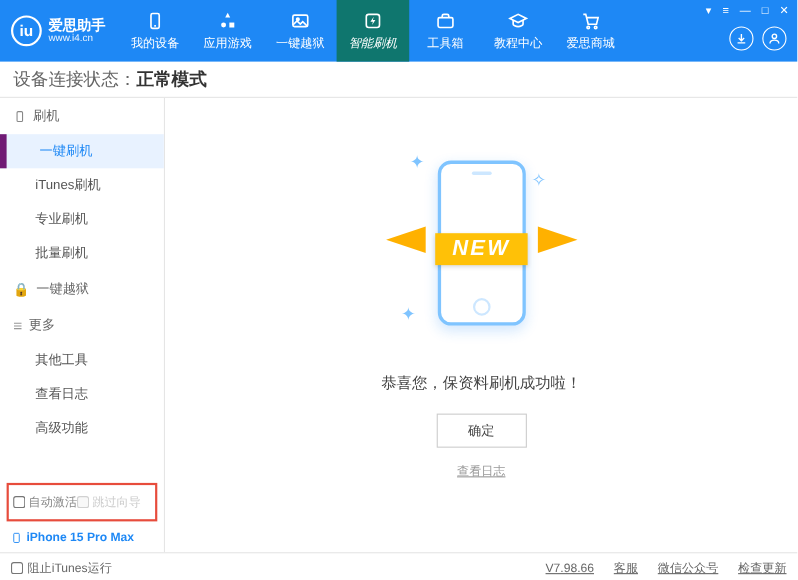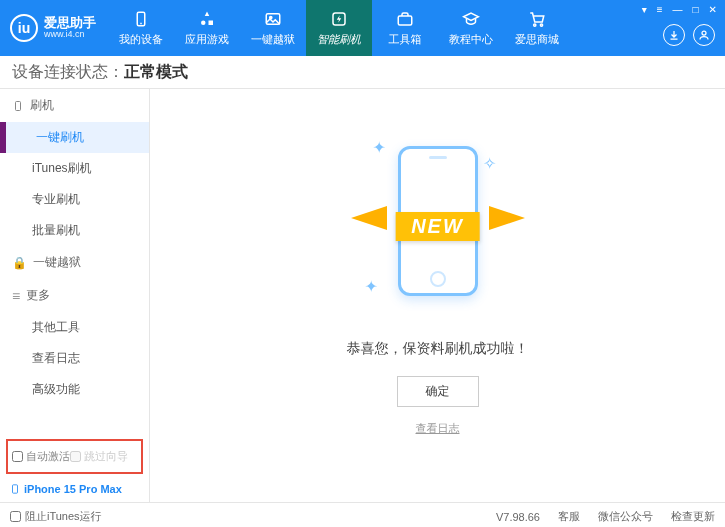--- a/index.html
+++ b/index.html
@@ -44,21 +44,21 @@
 .ribbon { position:absolute; top:76px; left:50%; transform:translateX(-50%); background:#ffc107; color:#fff; font-weight:900; font-size:20px; letter-spacing:2px; padding:3px 16px; font-style:italic; z-index:2; box-shadow:0 2px 4px rgba(0,0,0,.15); }
 .sparkle { position:absolute; color:#7fc4ff; font-size:16px; }
 .s1{top:2px;left:20px}.s2{top:18px;right:26px}.s3{bottom:30px;left:12px}
 .msg { font-size:14px; color:#444; margin-top:14px; }
 .btn-ok { margin-top:18px; padding:6px 28px; border:1px solid #ccc; background:#fff; font-size:12px; color:#444; cursor:pointer; }
 .log-link { margin-top:14px; font-size:11px; color:#999; text-decoration:underline; cursor:pointer;text-align:center; }
 .footer { height:28px; border-top:1px solid #e5e5e5; display:flex; align-items:center; font-size:11px; color:#666; padding:0 10px; }
 .f-chk { display:flex; align-items:center; gap:4px; }
 .f-chk input { width:11px; height:11px; }
 .spacer { flex:1; }
-.f-item { margin-left:18px; cursor:pointer; }
+.f-item { margin-left:18px; cursor:pointer;text-decoration:underline; }
 svg { display:block; }
 </style>
 </head>
 <body>
 
 <div class="header">
   <div class="logo-area">
     <div class="logo-ic">iu</div>
     <div class="logo-txt">
       <div class="brand">爱思助手</div>

